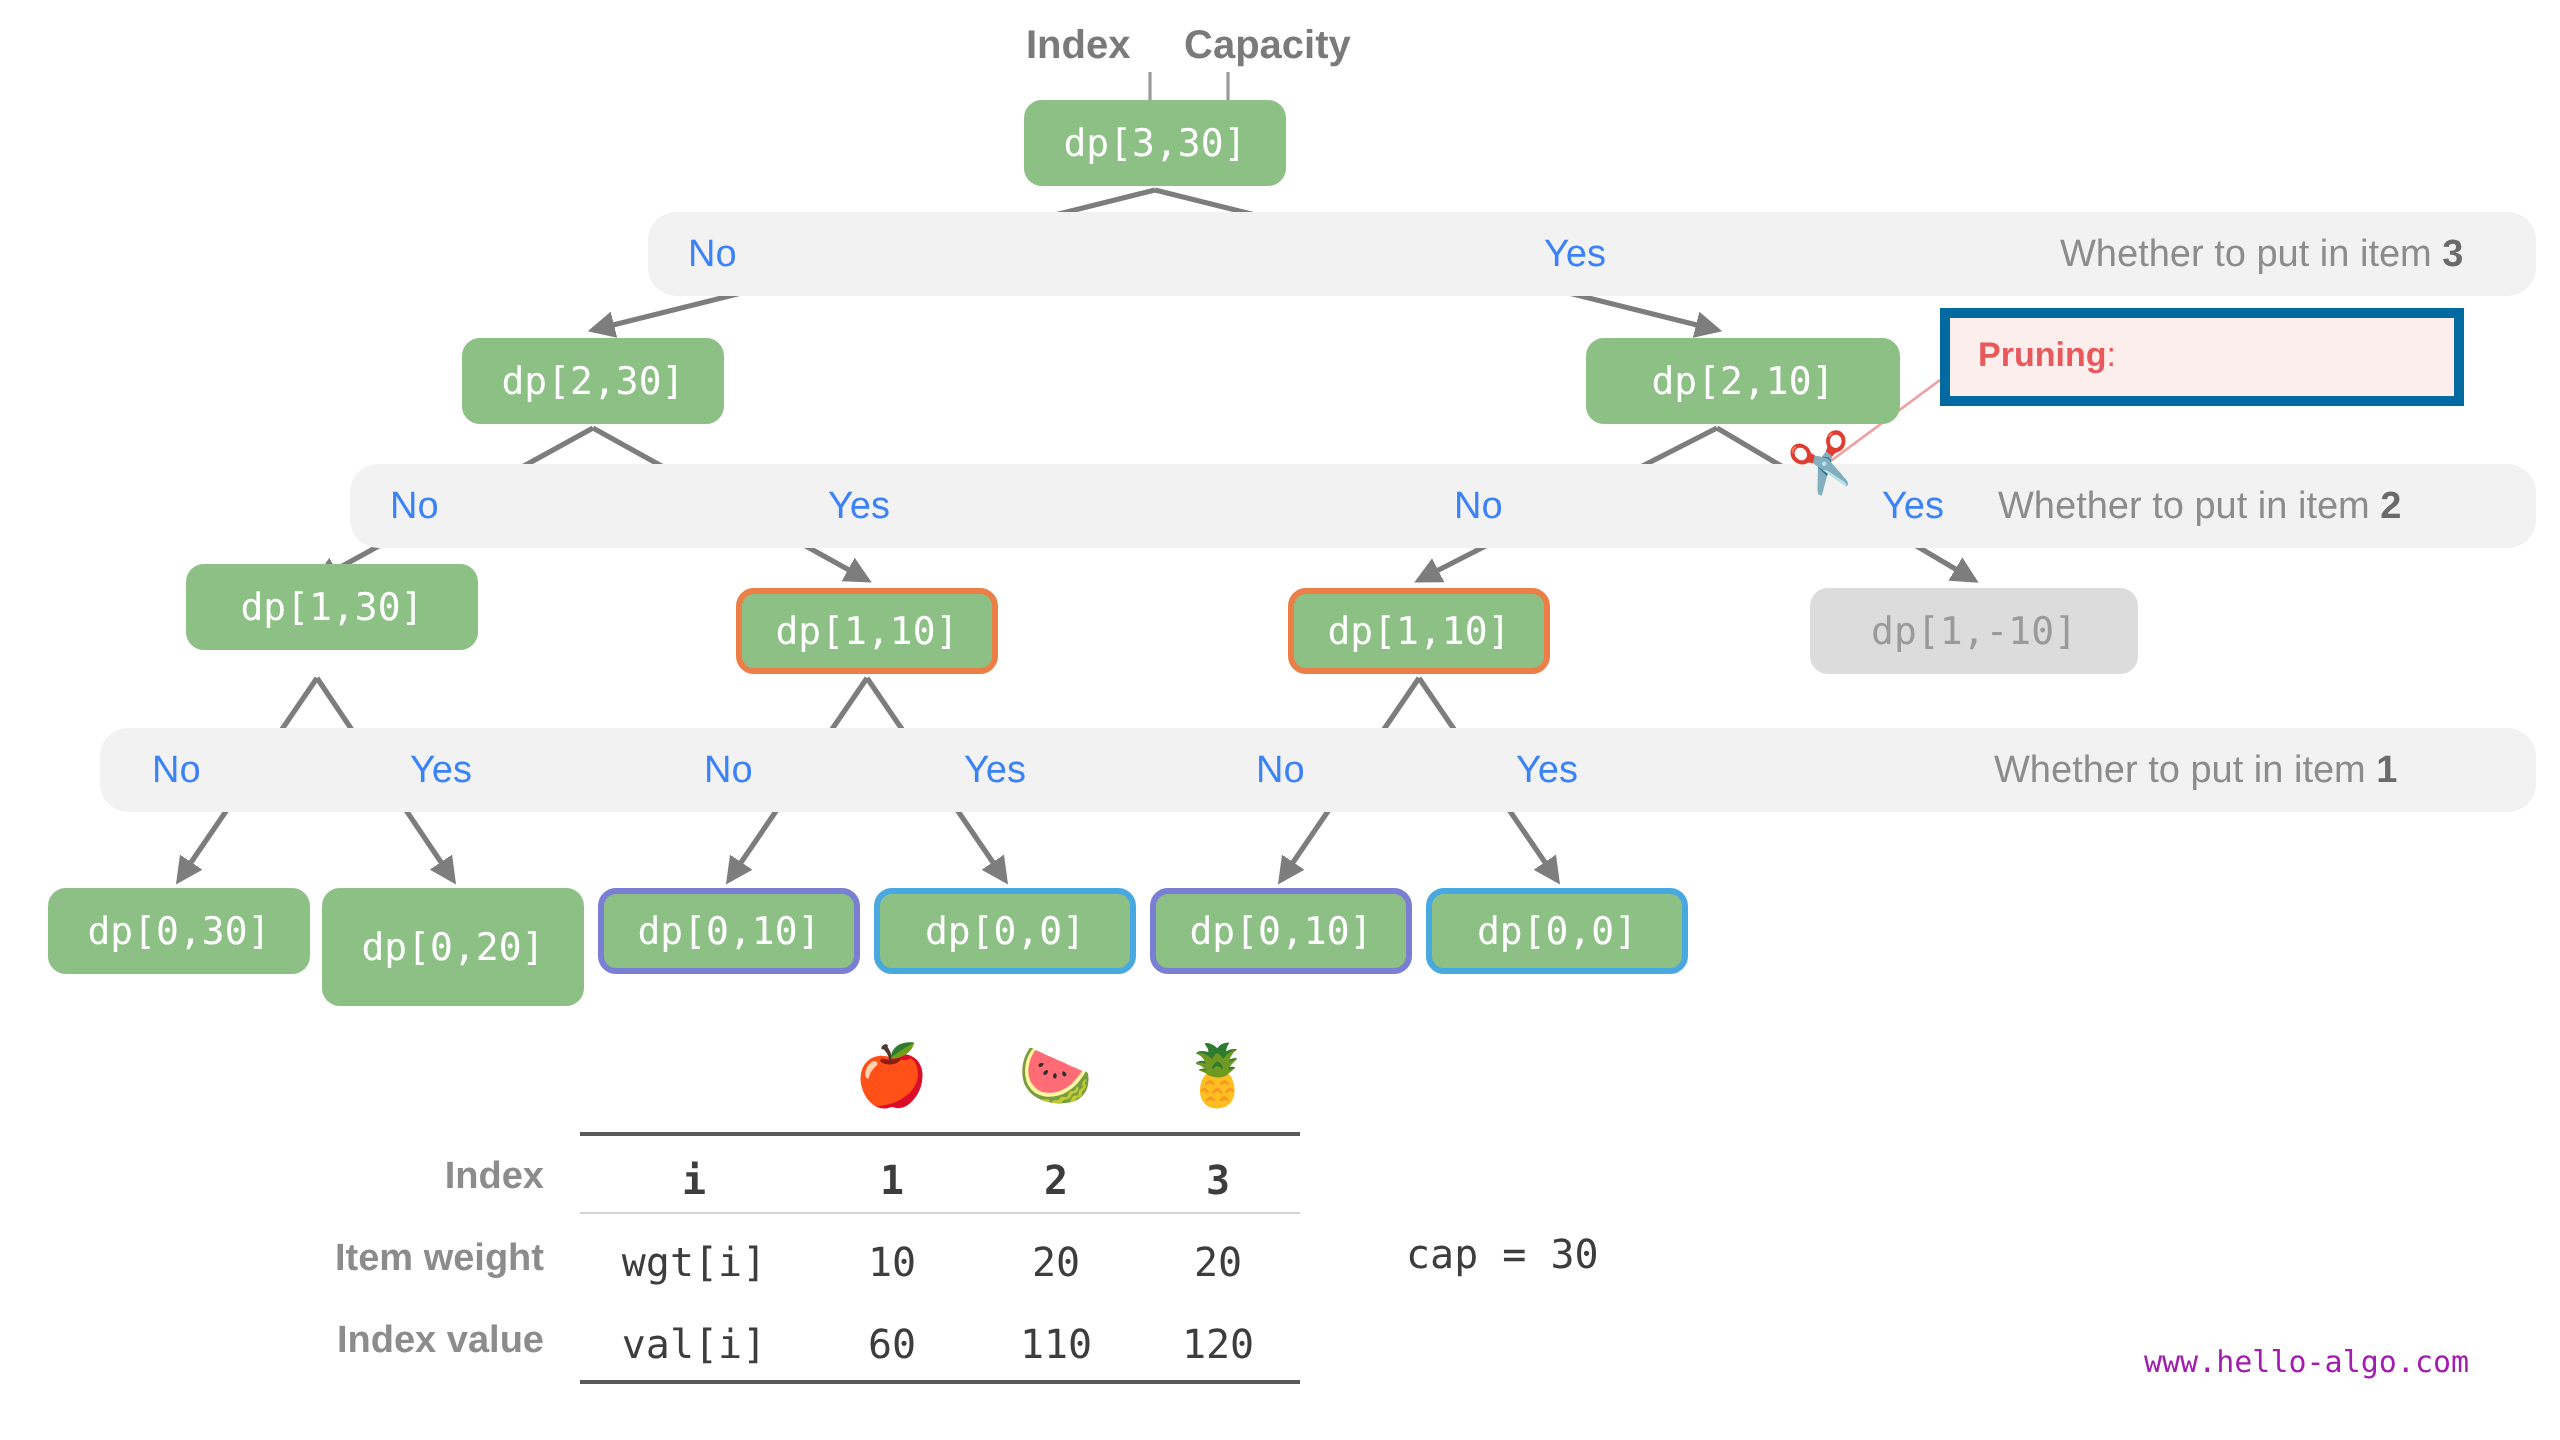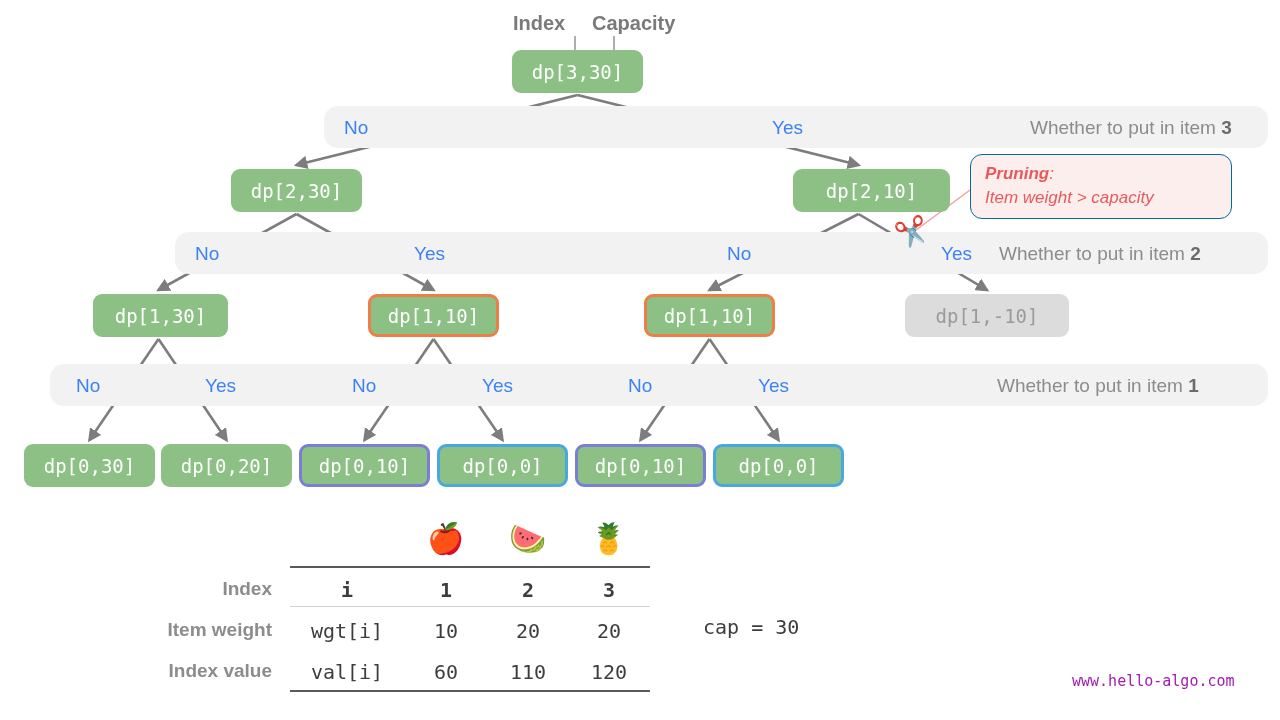--- a/index.html
+++ b/index.html
@@ -42,23 +42,22 @@
 
   
   .toplabel{
     position:absolute;color:#7a7a7a;font-size:20px;font-weight:bold;
     white-space:nowrap;
   }
 
   
   .callout{
     position:absolute;box-sizing:border-box;
-    background:#fdeeee;border:1px solid #0369a1;border-radius:12px;
+    background:#fdeeee;border:5px solid #0369a1;border-radius:0;
     padding:9px 14px 10px 14px;
-    font-style:italic;
   }
   .callout .line1{color:#e8595b;font-size:17px;font-weight:bold;white-space:nowrap;}
   .callout .line1 span.colon{font-weight:normal;}
   .callout .line2{color:#e8595b;font-size:17px;white-space:nowrap;margin-top:4px;}
 
   .scissors{
     position:absolute;font-size:26px;line-height:1;
     transform:rotate(-20deg);
   }
 
@@ -138,41 +137,40 @@
       <div class="band-label" style="left: 352px; top: 375px;">No</div>
       <div class="band-label" style="left: 482px; top: 375px;">Yes</div>
       <div class="band-label" style="left: 628px; top: 375px;">No</div>
       <div class="band-label" style="left: 758px; top: 375px;">Yes</div>
       <div class="band-label right" style="left: 997px; top: 375px;"><span>Whether to put in item </span><b>1</b></div>
     </div>
   <div id="nodes">
       <div class="node plain" style="left: 512px; top: 50px; width: 131px; height: 43px;">dp[3,30]</div>
       <div class="node plain" style="left: 231px; top: 169px; width: 131px; height: 43px;">dp[2,30]</div>
       <div class="node plain" style="left: 793px; top: 169px; width: 157px; height: 43px;">dp[2,10]</div>
-      <div class="node plain" style="left: 93px; top: 294px; width: 135px; height: 43px;">dp[1,30]</div>
+      <div class="node plain" style="left: 93px; top: 282px; width: 146px; height: 43px;">dp[1,30]</div>
       <div class="node orange" style="left: 368px; top: 294px; width: 131px; height: 43px;">dp[1,10]</div>
       <div class="node orange" style="left: 644px; top: 294px; width: 131px; height: 43px;">dp[1,10]</div>
       <div class="node grey" style="left: 905px; top: 294px; width: 164px; height: 43px;">dp[1,-10]</div>
       <div class="node plain" style="left: 24px; top: 444px; width: 131px; height: 43px;">dp[0,30]</div>
-      <div class="node plain" style="left: 161px; top: 444px; width: 131px; height: 43px;">dp[0,20]</div>
+      <div class="node plain" style="left: 161px; top: 444px; width: 131px; height: 59px;">dp[0,20]</div>
       <div class="node purple" style="left: 299px; top: 444px; width: 131px; height: 43px;">dp[0,10]</div>
       <div class="node blue" style="left: 437px; top: 444px; width: 131px; height: 43px;">dp[0,0]</div>
       <div class="node purple" style="left: 575px; top: 444px; width: 131px; height: 43px;">dp[0,10]</div>
       <div class="node blue" style="left: 713px; top: 444px; width: 131px; height: 43px;">dp[0,0]</div>
     </div>
   <div id="toplabels">
       <div class="toplabel" style="left: 513px; top: 12px;">Index</div>
       <div class="toplabel" style="left: 592px; top: 12px;">Capacity</div>
     </div>
 
   <div class="callout" id="callout" style="left: 970px; top: 154px; width: 262px;">
     <div class="line1">
       <span>Pruning</span><span class="colon">:</span>
     </div>
-    <div class="line2">Item weight &gt; capacity</div>
   </div>
 
   <div class="scissors" id="scissors" style="left:896px;top:219px;">✂️</div>
 
   <div id="tbl">
       <div class="emoji" style="left: 426px; top: 524px; width: 40px;">🍎</div>
       <div class="emoji" style="left: 508px; top: 524px; width: 40px;">🍉</div>
       <div class="emoji" style="left: 589px; top: 524px; width: 40px;">🍍</div>
       <div class="rule" style="left: 290px; top: 566px; width: 360px; height: 2px;"></div>
       <div class="rule light" style="left: 290px; top: 606px; width: 360px; height: 1px;"></div>

